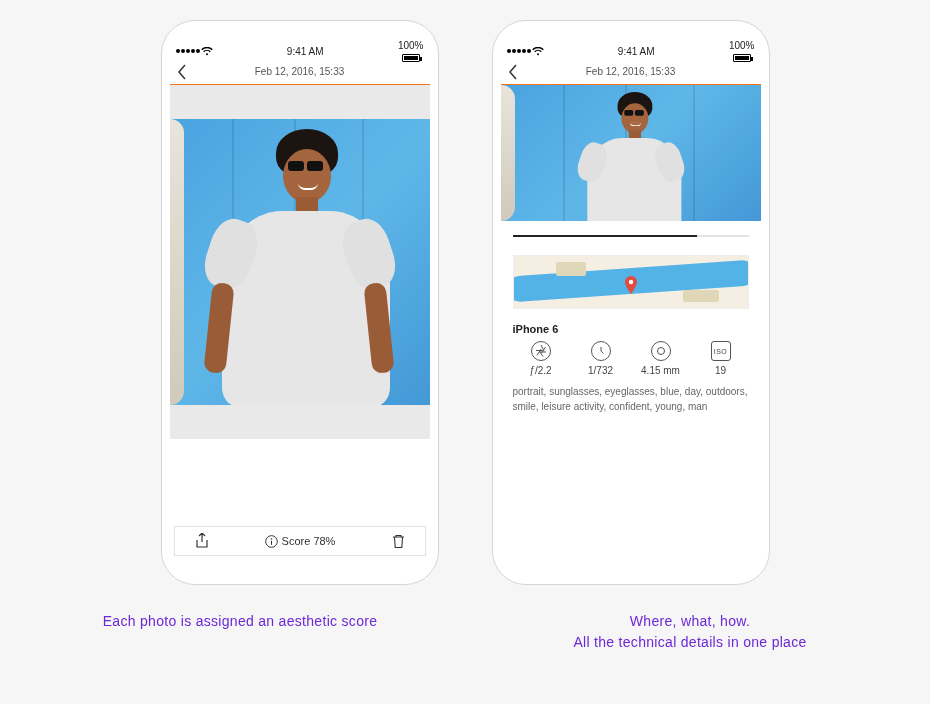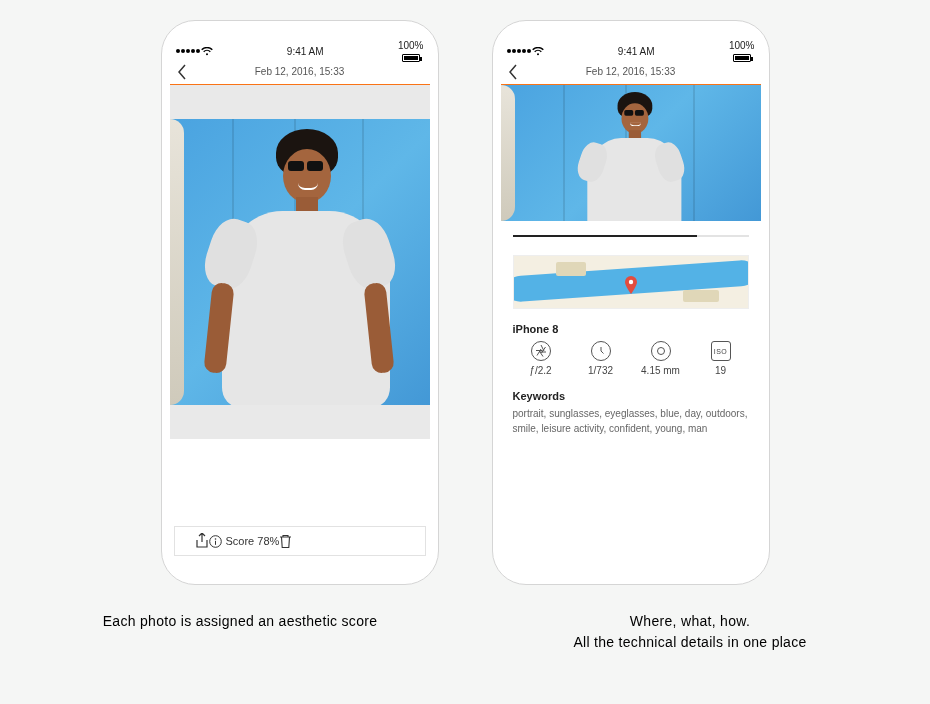--- a/index.html
+++ b/index.html
@@ -27,21 +27,21 @@
     .hair { position:absolute; background:#1b1410; border-radius:50% 50% 40% 40%; }
     .face { position:absolute; background:#a4653e; border-radius:50%; }
     .glasses { position:absolute; height:10px; display:flex; gap:3px; }
     .lens { width:16px; height:10px; background:#111; border-radius:3px; }
     .neck { position:absolute; background:#9a5c37; }
     .tee { position:absolute; background:#e6e6e6; border-radius:36% 36% 10% 10%; }
     .sleeveL,.sleeveR { position:absolute; background:#e0e0e0; border-radius:40%; }
     .armL,.armR { position:absolute; background:#9a5c37; border-radius:10px; }
     .board { position:absolute; left:-14px; top:0; bottom:0; width:28px; background:linear-gradient(180deg,#e8e4da,#cfcabb); border-radius:14px; }
 
-    .bottombar { position:absolute; left:4px; right:4px; bottom:6px; height:30px; border:1px solid #e2e2e2; display:flex; align-items:center; padding:0 20px; background:#fff; }
+    .bottombar { position:absolute; left:4px; right:4px; bottom:6px; height:30px; border:1px solid #e2e2e2; display:flex; align-items:center; justify-content:space-between; padding:0 20px; background:#fff; }
     .score { font-size:11px; color:#333; display:flex; align-items:center; gap:4px; }
 
     
     .section { padding:8px 12px; }
     .score-row { display:flex; align-items:center; justify-content:space-between; font-size:11px; }
     .progress { margin-top:6px; height:2px; background:#e3e3e3; position:relative; }
     .progress-fill { position:absolute; left:0; top:0; bottom:0; background:#222; }
     .help { width:14px; height:14px; border:1px solid #bbb; border-radius:50%; font-size:9px; color:#888; display:flex; align-items:center; justify-content:center; }
 
     .map { margin:10px 12px; height:54px; border:1px solid #eee; position:relative; background:#f4efe2; overflow:hidden; }
@@ -51,21 +51,21 @@
     .device { font-weight:600; font-size:11px; padding:4px 12px 2px; }
     .exif { display:flex; justify-content:space-between; padding:4px 14px 8px; }
     .exif-item { display:flex; flex-direction:column; align-items:center; gap:4px; font-size:10px; color:#444; width:52px;}
     .exif-icon { width:20px; height:20px; border:1px solid #555; border-radius:50%; display:flex; align-items:center; justify-content:center; position:relative; }
     .iso-box { border-radius:3px; font-size:7px; letter-spacing:0.5px; }
 
     .kw-title { font-weight:600; font-size:11px; padding:6px 12px 4px; }
     .kw-body { font-size:10px; color:#666; padding:0 12px 10px; line-height:1.5; }
 
     .captions { width:930px; display:flex; justify-content:center; gap:70px; margin-top:26px; }
-    .cap { width:380px; text-align:center; font-size:14px; color:#000000; line-height:1.5; letter-spacing:0.3px; }
+    .cap { width:380px; text-align:center; font-size:14px; color:#6d28d9; line-height:1.5; letter-spacing:0.3px; }
 
     svg { display:block; }
   </style>
 </head>
 <body>
 
 <div class="stage">
 
   <div class="phone">
     <div class="screen">
@@ -210,21 +210,21 @@
       <div class="map">
         <div class="river"></div>
         <div style="position:absolute; left:18%; top:6px; width:30px; height:14px; background:#e0d7b8; border-radius:2px;"></div>
         <div style="position:absolute; right:12%; top:34px; width:36px; height:12px; background:#e0d7b8; border-radius:2px;"></div>
         <svg class="pin" width="14" height="20" viewBox="0 0 14 20">
             <path d="M7 0a6 6 0 00-6 6c0 4 6 12 6 12s6-8 6-12a6 6 0 00-6-6z" fill="#e24c3f"></path>
             <circle cx="7" cy="6" r="2.2" fill="#fff"></circle>
           </svg>
       </div>
 
-      <div class="device">iPhone 8</div>
+      <div class="device">iPhone 6</div>
 
       <div class="exif">
         <div class="exif-item">
           <div class="exif-icon">
             <svg width="14" height="14" viewBox="0 0 14 14">
                 <g stroke="#555" stroke-width="1" fill="none">
                   <path d="M7 1L10 7M11.5 3L7.5 9M12 8L5.5 8M9 12.5L5 6.5M3 11.5L7 5M2 6.5L8.5 6.5"></path>
                 </g>
               </svg>
           </div>
@@ -243,21 +243,20 @@
             <div style="width:8px;height:8px;border:1px solid #555;border-radius:50%"></div>
           </div>
           <span>4.15 mm</span>
         </div>
         <div class="exif-item">
           <div class="exif-icon iso-box">ISO</div>
           <span>19</span>
         </div>
       </div>
 
-      <div class="kw-title">Keywords</div>
       <div class="kw-body">portrait, sunglasses, eyeglasses, blue, day, outdoors, smile, leisure activity, confident, young, man</div>
 
     </div>
   </div>
 
 </div>
 
 <div class="captions">
   <div class="cap">Each photo is assigned an aesthetic score</div>
   <div class="cap">

